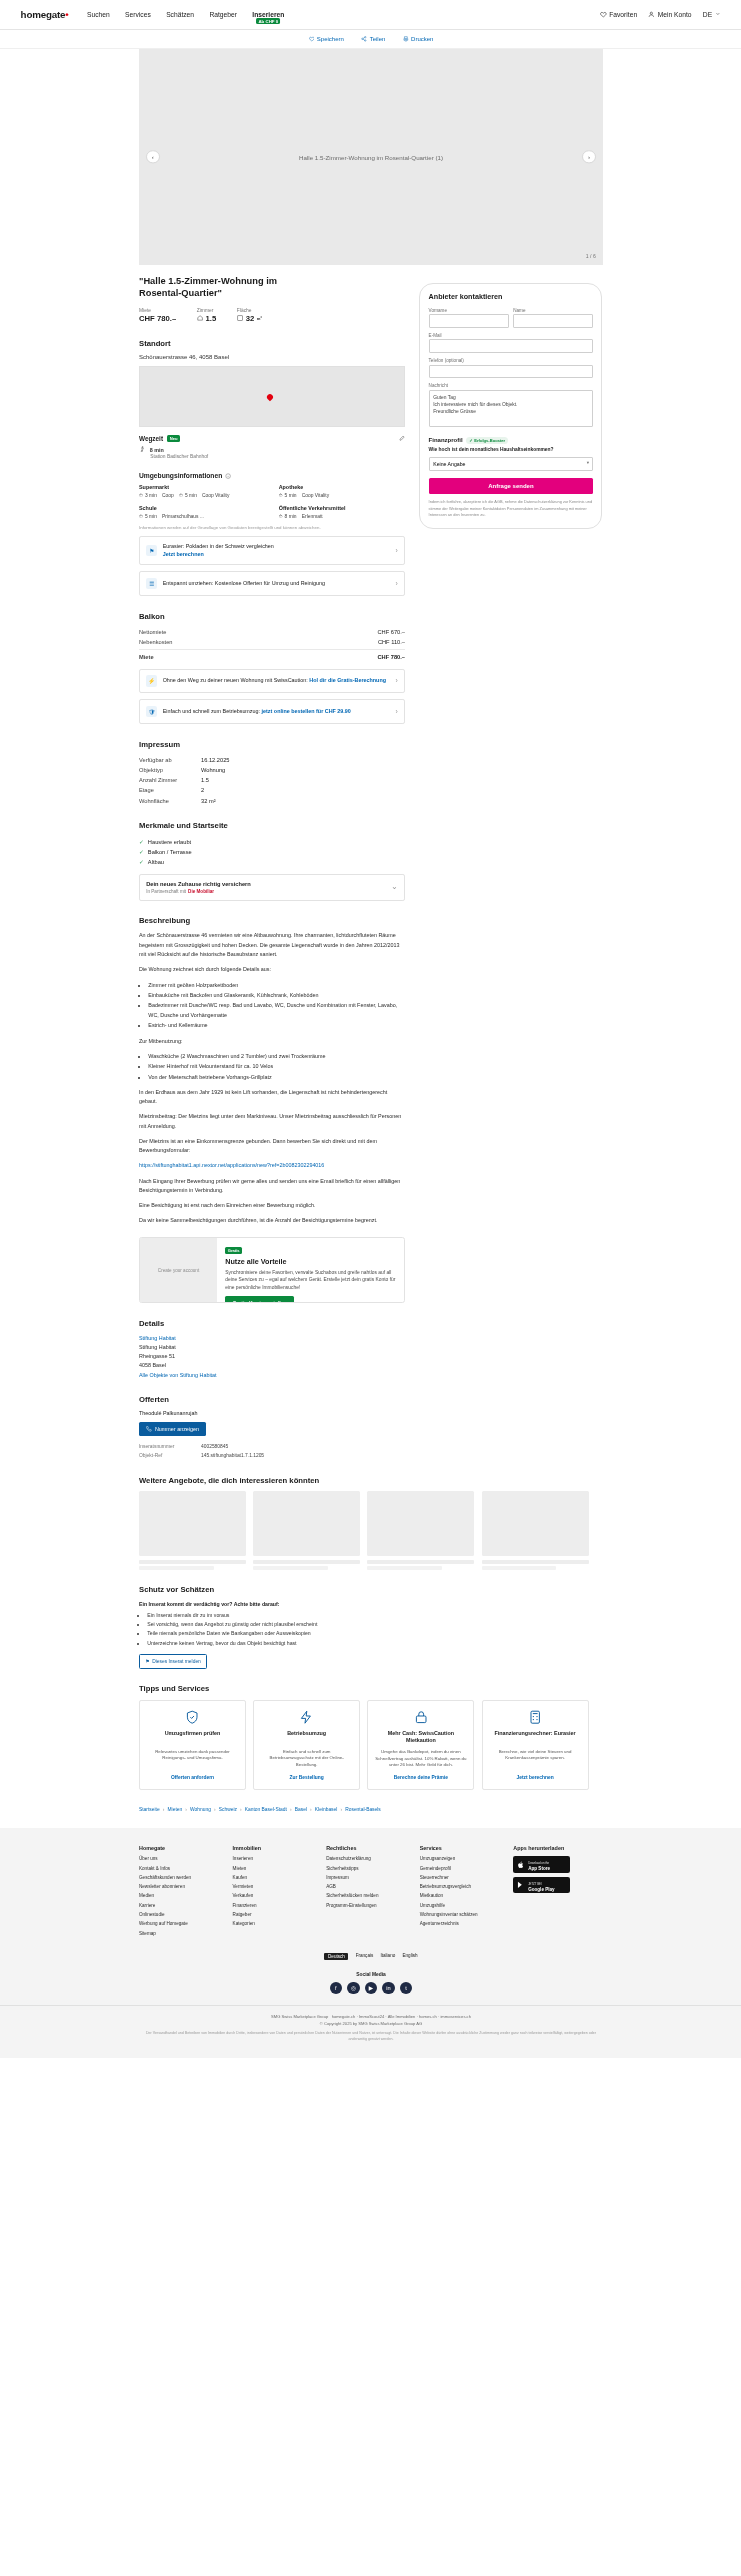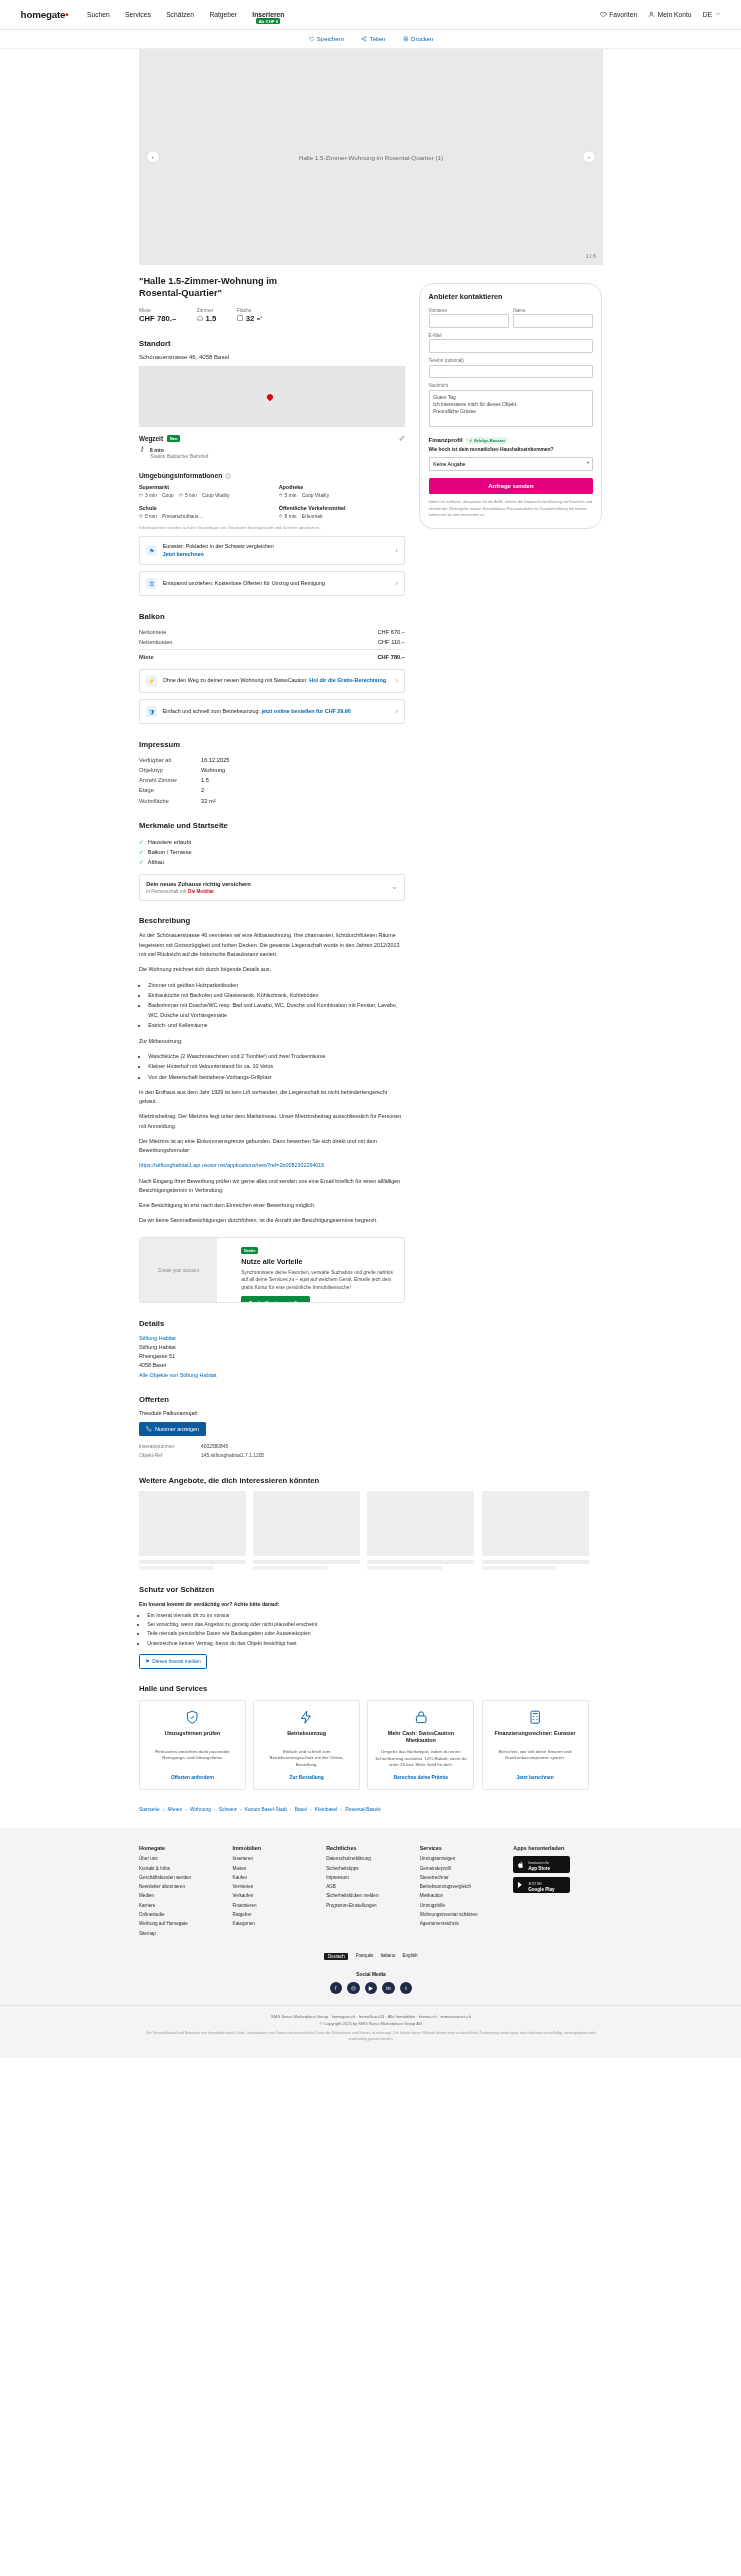--- a/index.html
+++ b/index.html
@@ -193,21 +193,21 @@
 
   
   .acct-card {
     border:0.5px solid #e2e2e2; border-radius:2.6px; margin-top: 11.3px;
     display:flex; overflow:hidden; height: 66px;
   }
   .acct-left {
     width: 77px; background:#ededed; display:flex;align-items:center;justify-content:center;
     font-size:4.6px; color:#8c8c8c; text-align:center;
   }
-  .acct-right { flex:1; padding: 7.2px 8.2px; margin-left: 16px; }
+  .acct-right { flex:1; padding: 7.2px 8.2px; }
   .acct-badge { display:inline-block; background:#0b8a3d;color:#fff;font-size:4.1px;font-weight:bold;padding:1px 2.6px;border-radius:1.5px;}
   .acct-title { font-size: 7.2px; font-weight:bold; margin:3.1px 0 2.6px;}
   .acct-txt { font-size: 4.9px; color:#4a4a4a; line-height:1.5; margin-bottom:5.2px;}
   .btn-green {
     display:inline-block; background:#0b8a3d; color:#fff; font-size:5.2px; font-weight:bold;
     padding: 3.6px 7.2px; border-radius:1.5px; border:none; cursor:pointer;
   }
 
   
   .prov { font-size: 5.4px; line-height:1.7; color:#0066b3;}
@@ -773,21 +773,21 @@
       <li>Ein Inserat niemals dir zu im voraus</li>
       <li>Sei vorsichtig, wenn das Angebot zu günstig oder nicht plausibel erscheint</li>
       <li>Teile niemals persönliche Daten wie Bankangaben oder Ausweiskopien</li>
       <li>Unterzeichne keinen Vertrag, bevor du das Objekt besichtigt hast</li>
     </ul>
     <button class="btn-outline">
       <span>⚑</span>
       <span>Dieses Inserat melden</span>
     </button>
 
-    <h2 class="sec">Halle und Services</h2>
+    <h2 class="sec">Tipps und Services</h2>
     <div class="tips">
       <div class="tip">
         <div class="ic">
             <svg viewBox="0 0 24 24" width="14.4" height="14.4" fill="none" stroke="#0a5c9e" stroke-width="1.6">
               <path d="M12 2l8 3v7c0 5-3.5 8.5-8 10-4.5-1.5-8-5-8-10V5z"></path>
               <path d="M9 12l2 2 4-4"></path>
             </svg>
           </div>
         <div class="tt">Umzugsfirmen prüfen</div>
         <div class="td">Relevantes umziehen dank passender Reinigungs- und Umzugsfirma.</div>

